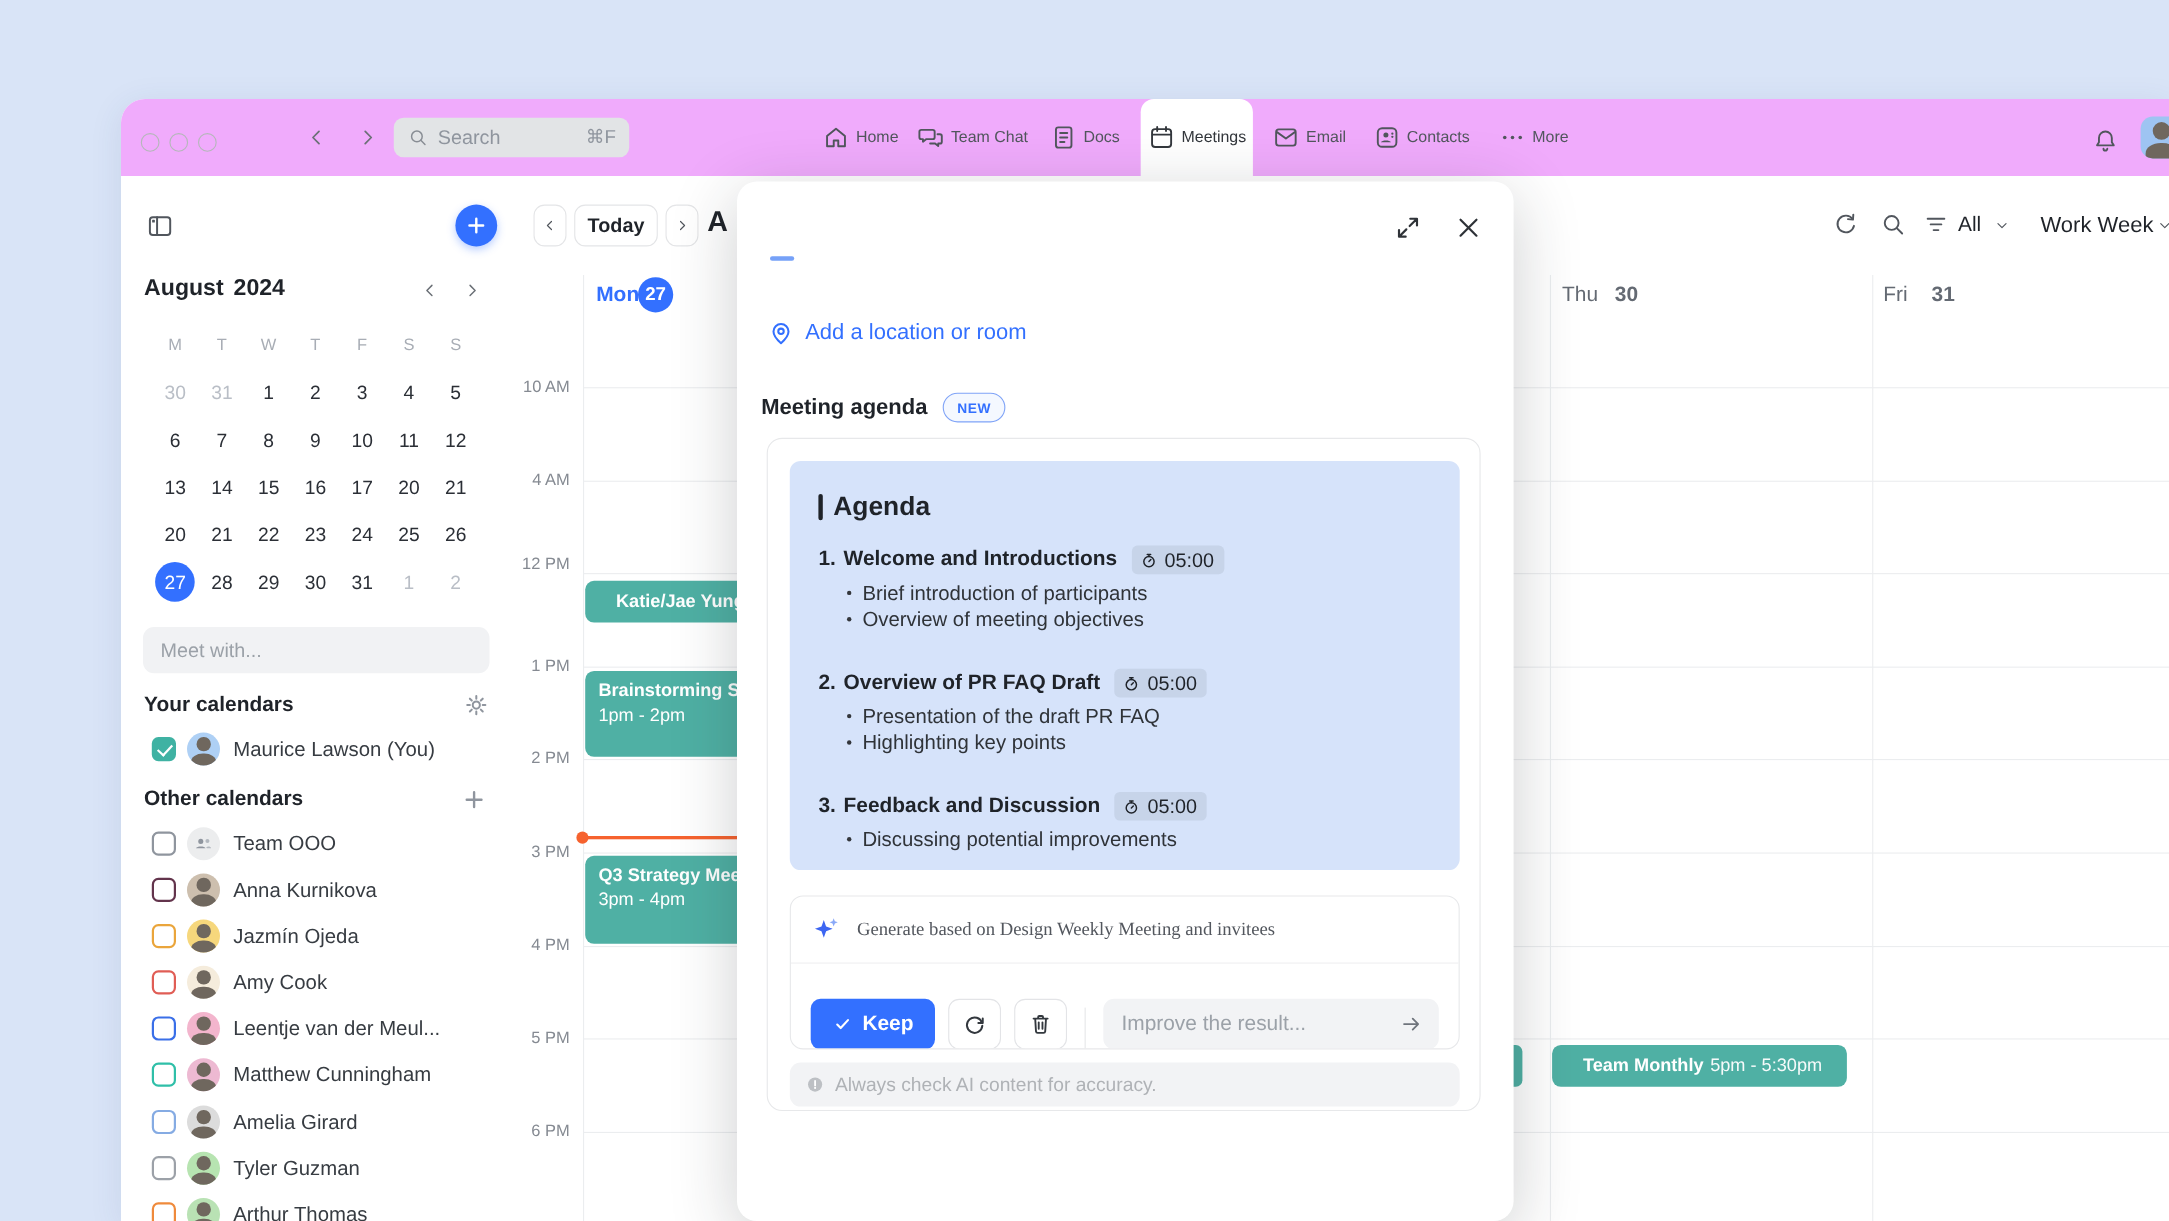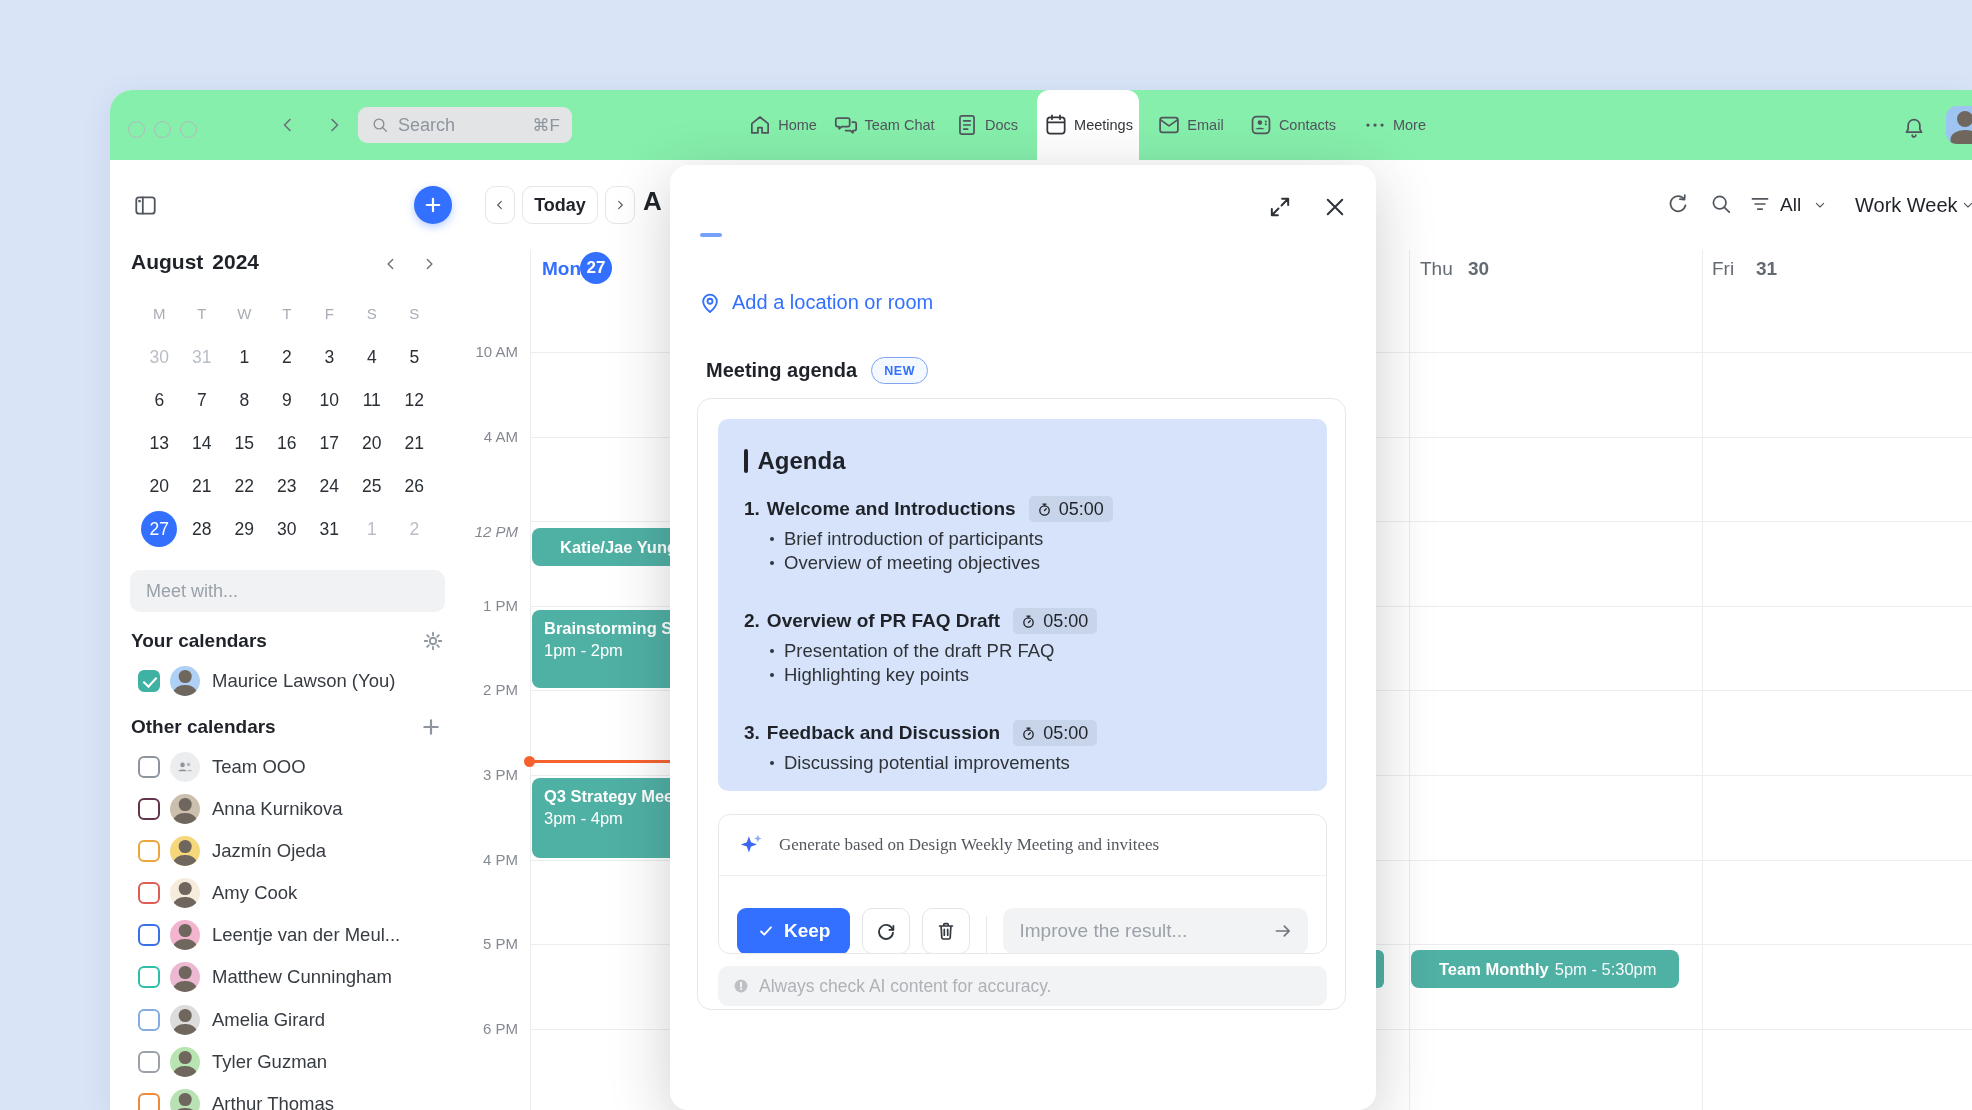--- a/index.html
+++ b/index.html
@@ -1,21 +1,21 @@
 <!DOCTYPE html>
 <html><head>
 <meta charset="utf-8">
 <style>
   html,body{margin:0;padding:0;background:#D9E4F7;}
   *{box-sizing:border-box;}
   body{font-family:"Liberation Sans","DejaVu Sans",sans-serif;color:#1F2329;-webkit-font-smoothing:antialiased;}
   .screen{position:relative;width:1972px;height:1110px;overflow:hidden;background:#D9E4F7;}
   .window{position:absolute;left:110px;top:90px;width:1862px;height:1020px;background:#fff;border-radius:22px 0 0 0;box-shadow:0 6px 30px rgba(50,70,120,.10);}
   
-  .topbar{position:absolute;left:0;top:0;width:100%;height:70px;background:#86efac;border-radius:22px 0 0 0;z-index:10;}
+  .topbar{position:absolute;left:0;top:0;width:100%;height:70px;background:#f0abfc;border-radius:22px 0 0 0;z-index:10;}
   .tl{position:absolute;top:31px;width:17px;height:17px;border:1.6px solid #B5B7BA;border-radius:50%;background:transparent;cursor:pointer;}
   .navarr{position:absolute;top:23px;width:24px;height:24px;color:#6B7076;cursor:pointer;}
   .searchbox{position:absolute;left:248px;top:17px;width:214px;height:36px;background:#E2E4E6;border-radius:9px;display:flex;align-items:center;padding:0 12px;gap:8px;cursor:text;}
   .searchbox .ph{flex:1;font-size:18px;color:#8F959E;}
   .searchbox .kbd{font-size:17px;color:#8F959E;}
   .tabs{position:absolute;left:621px;top:0;height:70px;display:flex;}
   .tab{width:102px;height:70px;display:flex;flex-direction:row;align-items:center;justify-content:center;gap:5px;color:#51565D;cursor:pointer;}
   .tab .tlabel{font-size:14.5px;}
   .tab.active{background:#fff;border-radius:12px 12px 0 0;color:#33373C;}
   .bell{position:absolute;left:1791px;top:25px;width:26px;height:26px;cursor:pointer;}
@@ -65,21 +65,21 @@
   .ev1line{display:flex;align-items:center;padding:0 28px;font-size:16.5px;white-space:nowrap;}
   .ev2line{padding:7px 12px;font-size:16.5px;line-height:1.35;white-space:nowrap;}
   .nowline{position:absolute;left:70px;width:293px;height:2.5px;background:#F6622E;z-index:3;}
   .nowdot{position:absolute;width:11px;height:11px;border-radius:50%;background:#F6622E;z-index:3;}
   
   .modal{position:absolute;left:670px;top:165px;width:706px;height:945px;background:#fff;border-radius:18px;box-shadow:0 14px 60px rgba(31,35,41,.22);z-index:50;}
   .mico{position:absolute;width:28px;height:28px;color:#2F3338;cursor:pointer;}
   .mdash{position:absolute;left:30px;top:68px;width:22px;height:4px;border-radius:2px;background:#76A1F8;}
   .locrow{position:absolute;left:27px;top:124px;display:flex;align-items:center;gap:9px;cursor:pointer;}
   .locrow .txt{font-size:20px;color:#3370FF;}
-  .agrow{position:absolute;left:36px;top:192px;display:flex;align-items:center;}
+  .agrow{position:absolute;left:22px;top:192px;display:flex;align-items:center;}
   .agrow .lbl{font-size:20px;font-weight:600;color:#1F2329;}
   .badge{margin-left:14px;display:inline-flex;align-items:center;height:27px;padding:0 12px;border:1.6px solid #7FA3F7;border-radius:999px;background:#F4F8FF;color:#3370FF;font-size:12.5px;font-weight:700;letter-spacing:.6px;}
   .ocard{position:absolute;left:27px;top:233px;width:649px;height:612px;border:1px solid #E7E8EA;border-radius:14px;background:#fff;}
   .bluecard{position:absolute;left:20px;top:20px;width:609px;height:372px;border-radius:10px;background:#D6E3FA;padding:28px 26px 0 26px;overflow:hidden;}
   .ag-title{display:flex;align-items:center;gap:10px;}
   .caret{width:3.5px;height:24px;border-radius:2px;background:#1F2329;}
   .ag-title .tt{font-size:24px;font-weight:700;color:#1F2329;}
   .ag-items{margin-top:22px;}
   .ag-item + .ag-item{margin-top:34px;}
   .ag-title-row{display:flex;align-items:center;gap:7px;height:24px;font-size:19px;font-weight:700;color:#1F2329;white-space:nowrap;}
@@ -446,21 +446,21 @@
       <div class="ev ev1line" style="left:951px;top:790px;width:268px;height:38px">
         <span class="t">Team Monthly</span>
           <span class="tm">5pm - 5:30pm</span>
       </div>
       <div class="sliver" style="left:906px;top:790px;width:18px;height:38px;border-radius:6px"></div>
 
       <span class="nowdot" style="left:64px;top:596px"></span>
       <span class="nowline" style="top:600px"></span>
     <div class="tlab" style="top: 182px; left: 0px;">10 AM</div>
         <div class="tlab" style="top: 267px; left: 0px;">4 AM</div>
-        <div class="tlab" style="top: 362px; left: 0px; font-style: italic;">12 PM</div>
+        <div class="tlab" style="top: 343px; left: 0px;">12 PM</div>
         <div class="tlab" style="top: 436px; left: 0px;">1 PM</div>
         <div class="tlab" style="top: 520px; left: 0px;">2 PM</div>
         <div class="tlab" style="top: 605px; left: 0px;">3 PM</div>
         <div class="tlab" style="top: 690px; left: 0px;">4 PM</div>
         <div class="tlab" style="top: 774px; left: 0px;">5 PM</div>
         <div class="tlab" style="top: 859px; left: 0px;">6 PM</div>
       </div>
   </div>
 
   <div class="modal">

